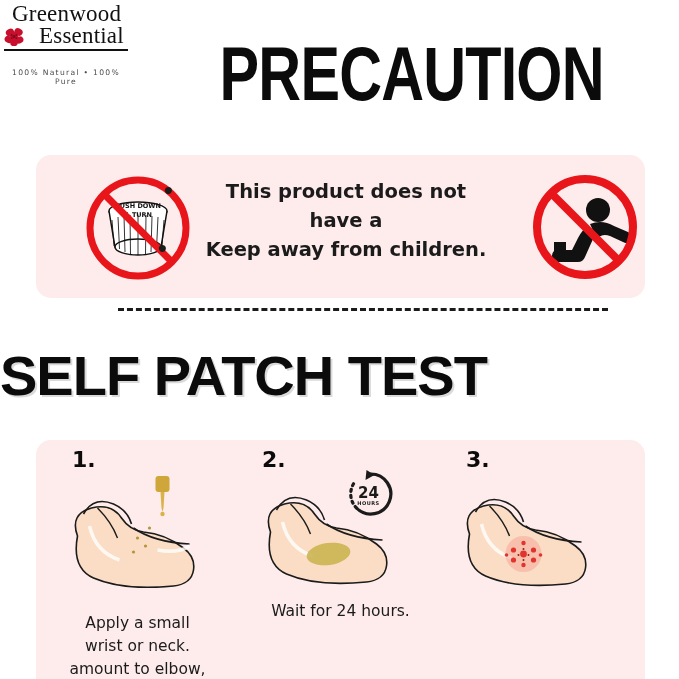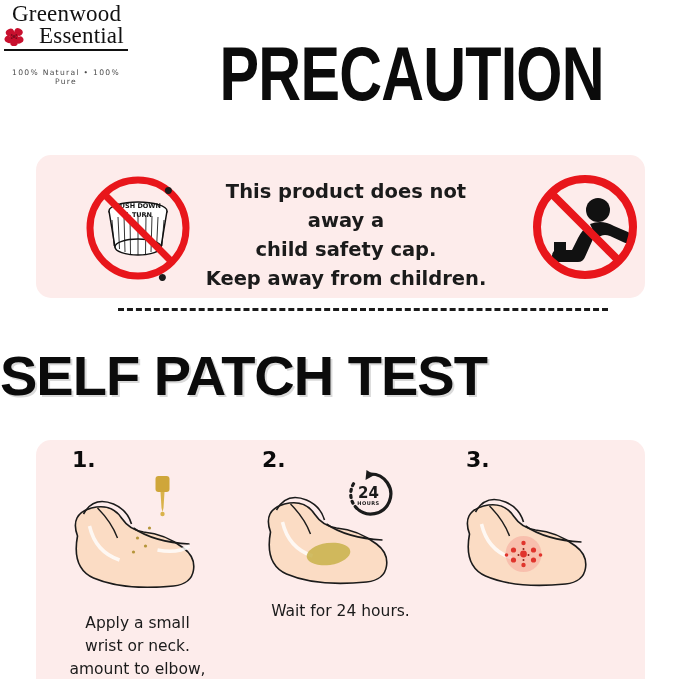--- a/index.html
+++ b/index.html
@@ -163,22 +163,21 @@
         <text x="55" y="42" text-anchor="middle" font-family="DejaVu Sans, sans-serif" font-size="6.5" font-weight="700" fill="#111">&amp; TURN</text>
 
         <circle cx="55" cy="53" r="48" fill="none" stroke="#e8161b" stroke-width="7"></circle>
         <line x1="21" y1="19" x2="89" y2="87" stroke="#e8161b" stroke-width="7"></line>
       </svg>
     </div>
 
     <div class="prec-text">
       <div class="prec-row">
         <span class="bullet">•</span>
-        <div>This product does not away a</div>
-        <div>child safety cap.</div>
+        <div>This product does not have a</div>
       </div>
       <div class="prec-row">
         <span class="bullet b2">•</span>
         <div>Keep away from children.</div>
       </div>
     </div>
 
     <div class="no-sign" id="child-no-sign">
       <svg width="110" height="110" viewBox="0 0 110 110">
         <g fill="#111">

